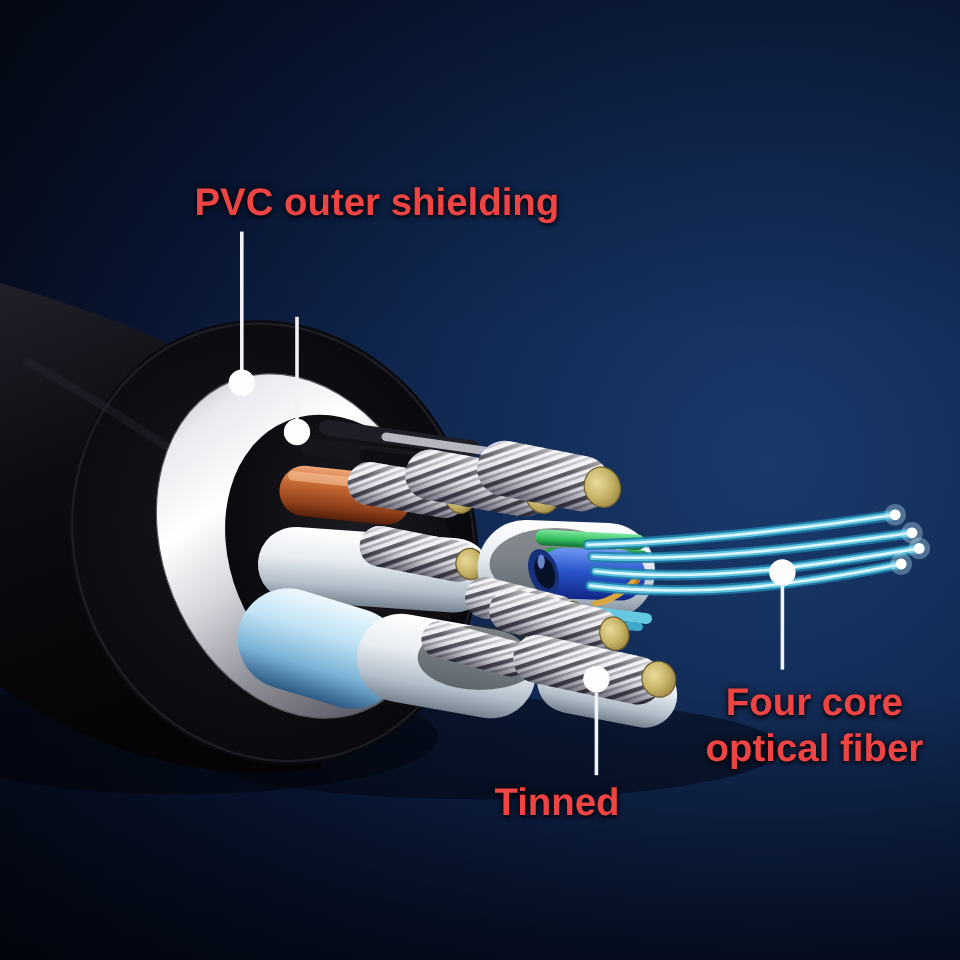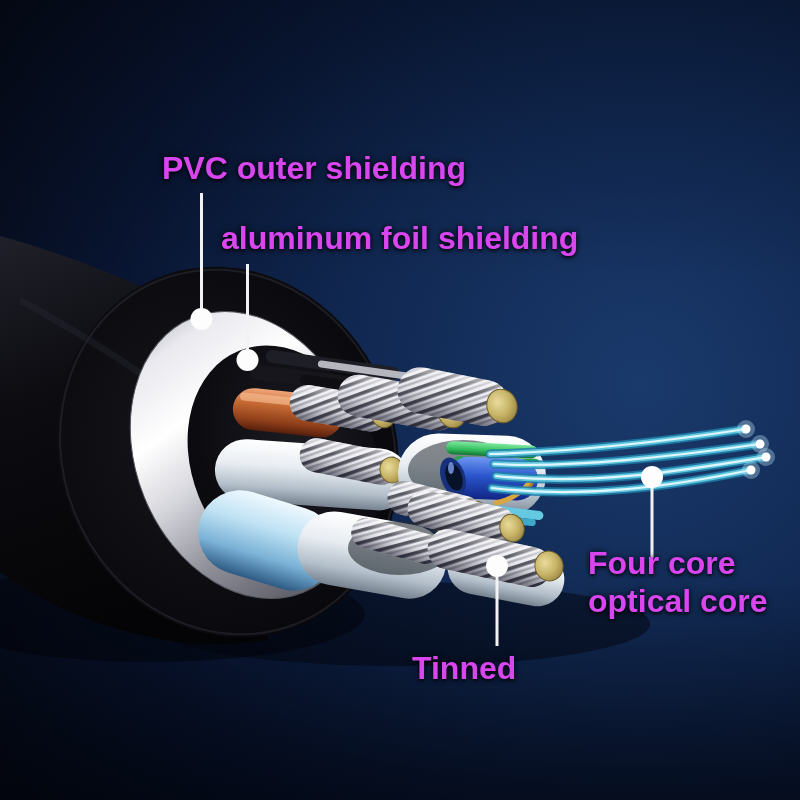--- a/index.html
+++ b/index.html
@@ -2,27 +2,27 @@
 <html><head>
 <meta charset="utf-8">
 <style>
   html,body{margin:0;padding:0;background:#04070f;}
   .stage{
     position:relative;width:800px;height:800px;overflow:hidden;
     font-family:"Liberation Sans", sans-serif;
   }
   .stage svg{position:absolute;left:0;top:0;}
   .callout-label{
-    position:absolute;color:#d946ef;font-weight:bold;font-size:32px;
+    position:absolute;color:#ef4444;font-weight:bold;font-size:32px;
     line-height:38px;white-space:nowrap;
     text-shadow:0 0 6px rgba(0,0,0,.85), 0 2px 3px rgba(0,0,0,.6);
   }
   #label-pvc{left:162px;top:149px;}
   #label-aluminum{left:221px;top:219px;}
-  #label-fourcore{left:588px;top:544px;line-height:38px;}
+  #label-fourcore{left:588px;top:566px;line-height:38px;text-align:center;}
   #label-tinned{left:412px;top:648px;line-height:40px;}
 </style>
 </head>
 <body>
 
 <div class="stage">
 
 <svg width="800" height="800" viewBox="0 0 800 800">
   <defs>
     <radialGradient id="gBG" cx="0.80" cy="0.48" r="1.0">
@@ -251,24 +251,21 @@
       <circle cx="247.5" cy="360" r="11"></circle>
       <circle cx="652" cy="477" r="11"></circle>
       <circle cx="497" cy="566" r="11"></circle>
     </g>
   </g>
 </svg>
 
 <div class="callout-label" id="label-pvc">
   <span>PVC outer shielding</span>
 </div>
-<div class="callout-label" id="label-aluminum">
-  <span>aluminum foil shielding</span>
-</div>
 <div class="callout-label" id="label-fourcore">
   <div>Four core</div>
-  <div>optical core</div>
+  <div>optical fiber</div>
 </div>
 <div class="callout-label" id="label-tinned">
   <div>Tinned</div>
 </div>
 
 </div>
 
 </body></html>

